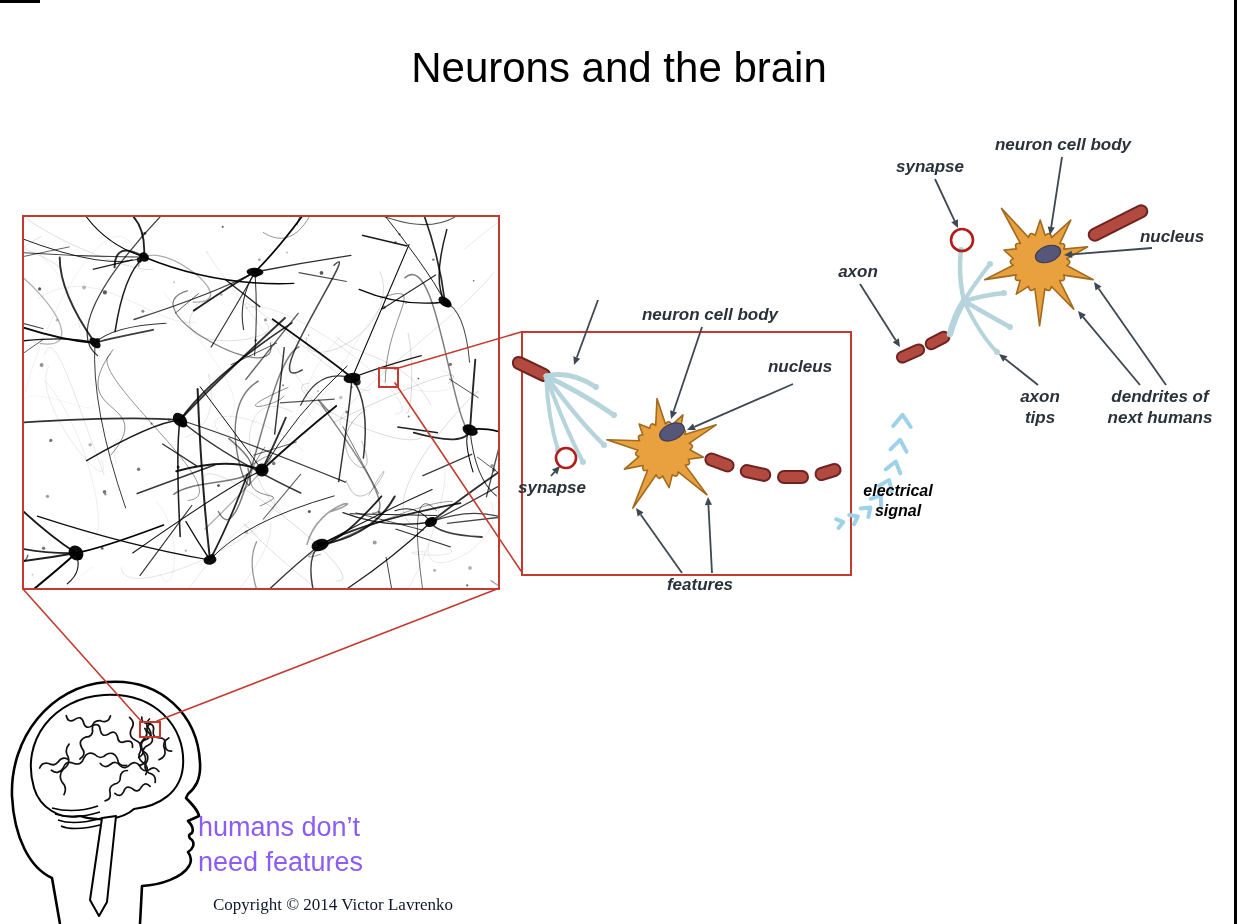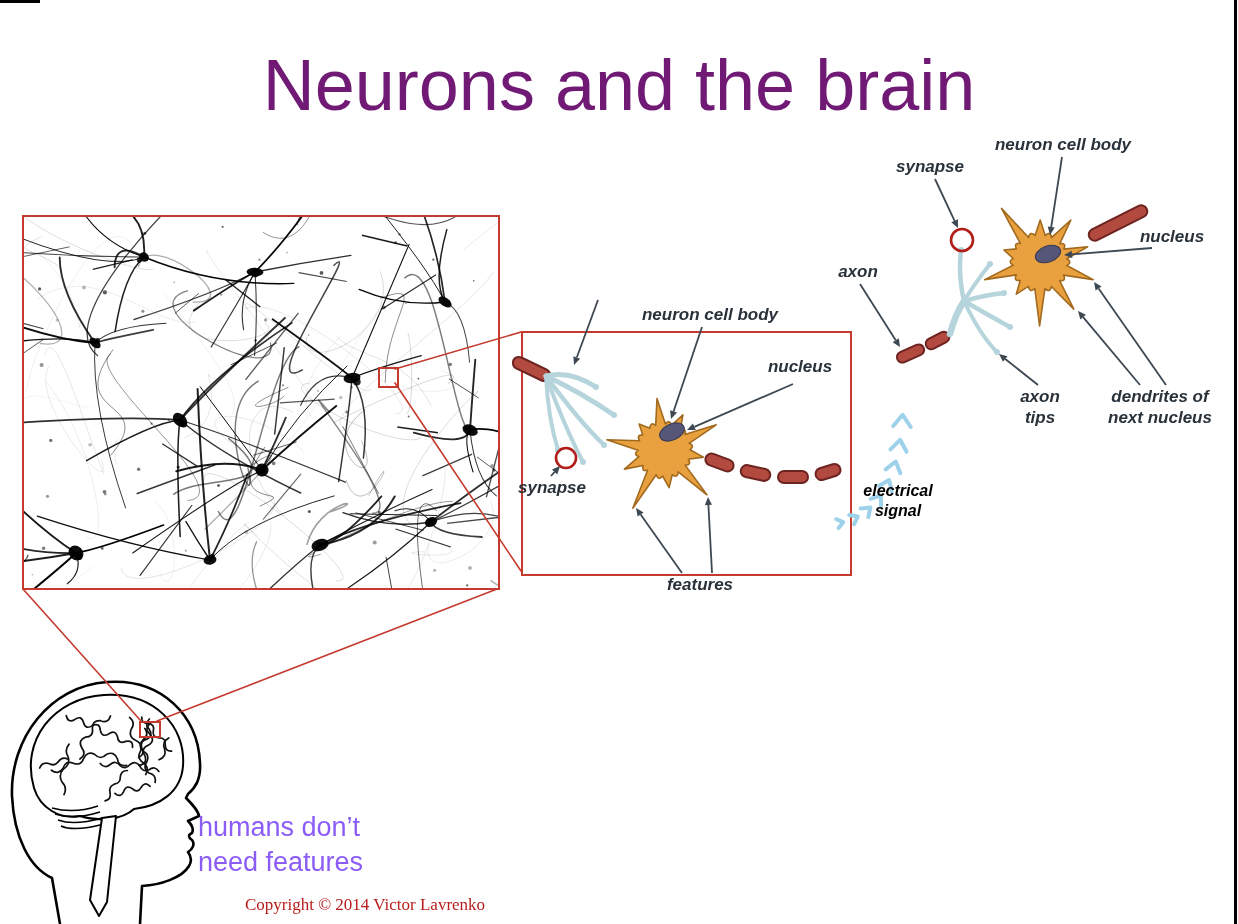--- a/index.html
+++ b/index.html
@@ -1,33 +1,33 @@
 <!DOCTYPE html>
 <html><head>
 <meta charset="utf-8">
 <style>
   html,body{margin:0;padding:0;background:#ffffff;}
   .slide{position:relative;width:1238px;height:924px;background:#fff;overflow:hidden;
          font-family:"Liberation Sans",sans-serif;}
   .edge-right{position:absolute;right:1px;top:0;width:3px;height:100%;background:#000;z-index:8;}
   .edge-topleft{position:absolute;left:0;top:0;width:40px;height:3px;background:#000;z-index:8;}
   .title{position:absolute;left:0;right:0;top:44px;margin:0;text-align:center;
-         font-size:72px;font-weight:400;color:#701a75;letter-spacing:0px;z-index:5;}
+         font-size:42px;font-weight:400;color:#000000;letter-spacing:0px;z-index:5;}
   .micro-box{position:absolute;left:22px;top:215px;width:474px;height:371px;
              border:2px solid #c43a2f;z-index:2;background:#fff;}
   .mid-box{position:absolute;left:521px;top:331px;width:327px;height:241px;
            border:2px solid #c43a2f;z-index:2;}
   .sq{position:absolute;border:2px solid #c43a2f;z-index:6;}
   .label{position:absolute;font-family:Liberation Sans, sans-serif;font-style:italic;font-weight:bold;
          font-size:17px;line-height:1.22;color:#29323a;text-align:center;white-space:pre-line;z-index:5;}
   .label.blue{color:#000000;font-size:16px;}
   .caption{position:absolute;left:198px;top:810px;font-size:27px;line-height:1.28;color:#8b5cf6;
            white-space:pre-line;z-index:5;}
   .copyright{position:absolute;left:213px;top:895px;font-family:"Liberation Serif",serif;
-             font-size:17px;color:#b91c1c;z-index:5;margin-left:32px;}
+             font-size:17px;color:#0f172a;z-index:5;}
   #overlay{position:absolute;left:0;top:0;z-index:4;pointer-events:none;}
   #head{position:absolute;left:2px;top:668px;z-index:1;}
   #micro{display:block;}
 </style>
 </head>
 <body>
 
 <div class="slide">
 
   <div class="edge-topleft"></div>
@@ -323,21 +323,21 @@
   <div class="label" style="left:512px;top:478px;width:80px">synapse</div>
   <div class="label" style="left:645px;top:575px;width:110px">features</div>
 
   <div class="label" style="left:890px;top:157px;width:80px">synapse</div>
   <div class="label" style="left:993px;top:135px;width:140px">neuron cell body</div>
   <div class="label" style="left:1132px;top:227px;width:80px">nucleus</div>
   <div class="label" style="left:823px;top:262px;width:70px">axon</div>
   <div class="label" style="left:1005px;top:387px;width:70px">axon
 tips</div>
   <div class="label" style="left:1100px;top:387px;width:120px">dendrites of
-next nucleus</div>
+next humans</div>
   <div class="label blue" style="left:858px;top:481px;width:80px">electrical
 signal</div>
 
   <div class="caption">humans don’t
 need features</div>
   <div class="copyright">Copyright © 2014 Victor Lavrenko</div>
 
   <svg id="overlay" width="1238" height="924" viewBox="0 0 1238 924">
       <line x1="395" y1="369" x2="521" y2="332" stroke="#c43a2f" stroke-width="1.6" stroke-linecap="round"></line>
       <line x1="395" y1="383" x2="521" y2="571" stroke="#c43a2f" stroke-width="1.6" stroke-linecap="round"></line>

